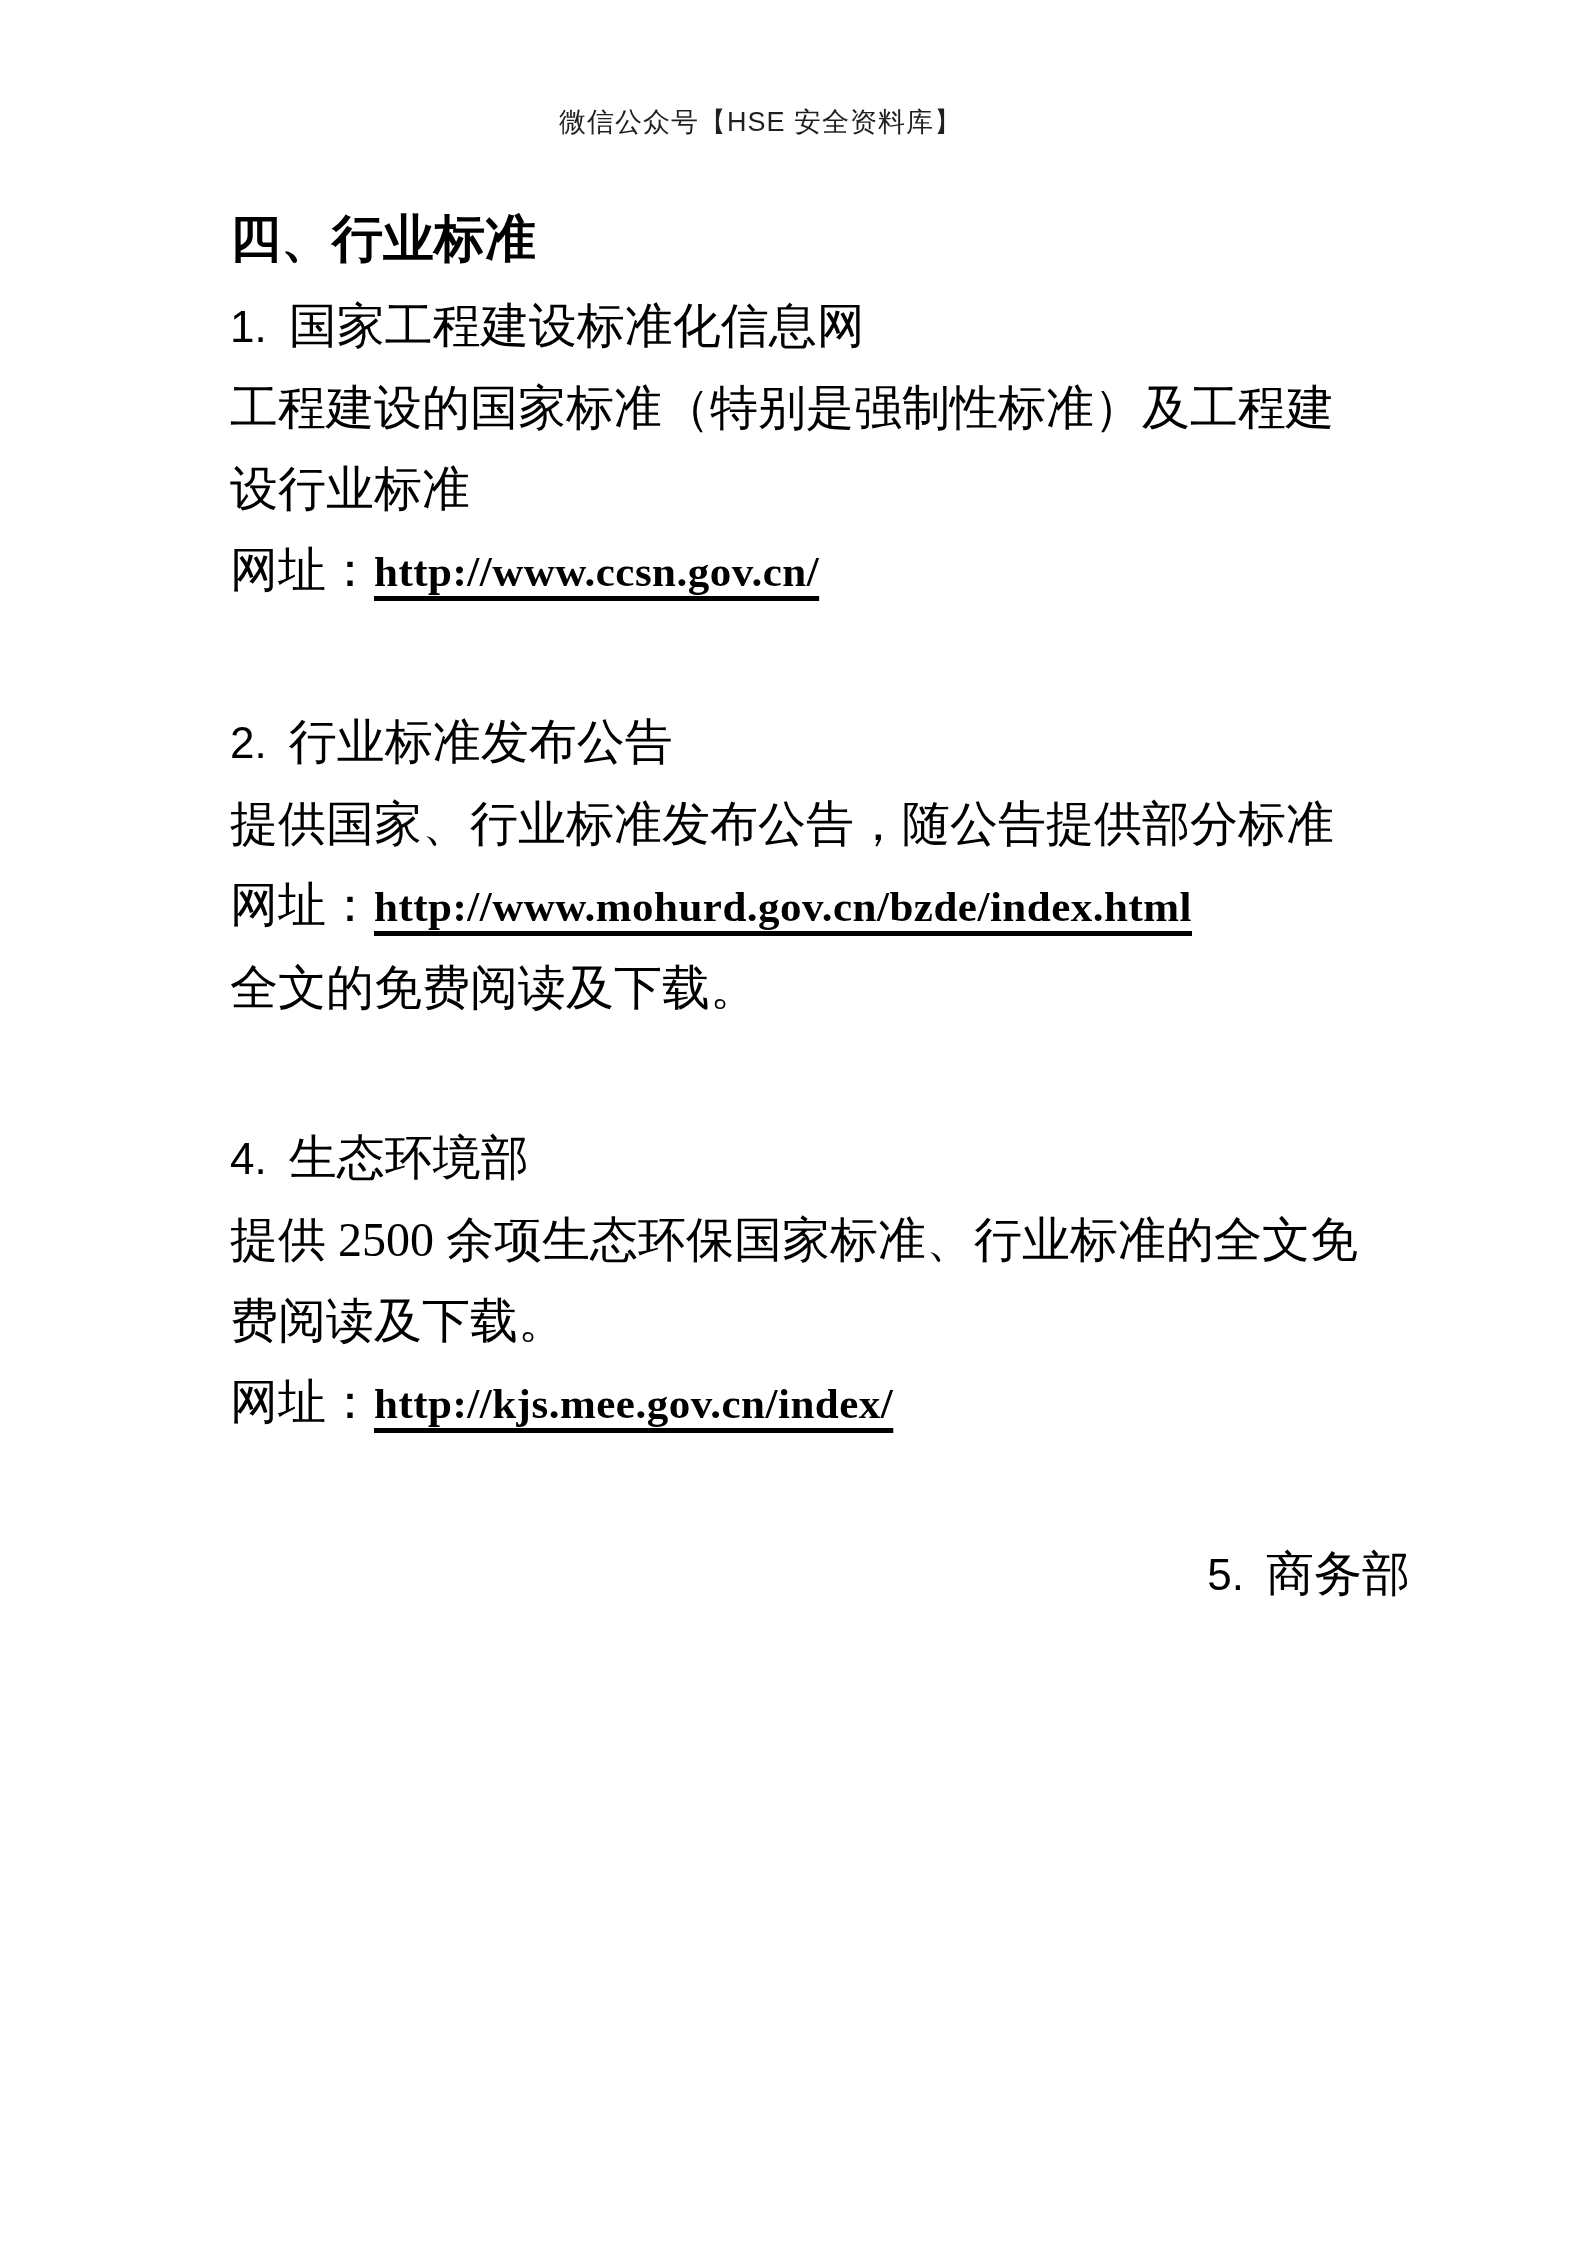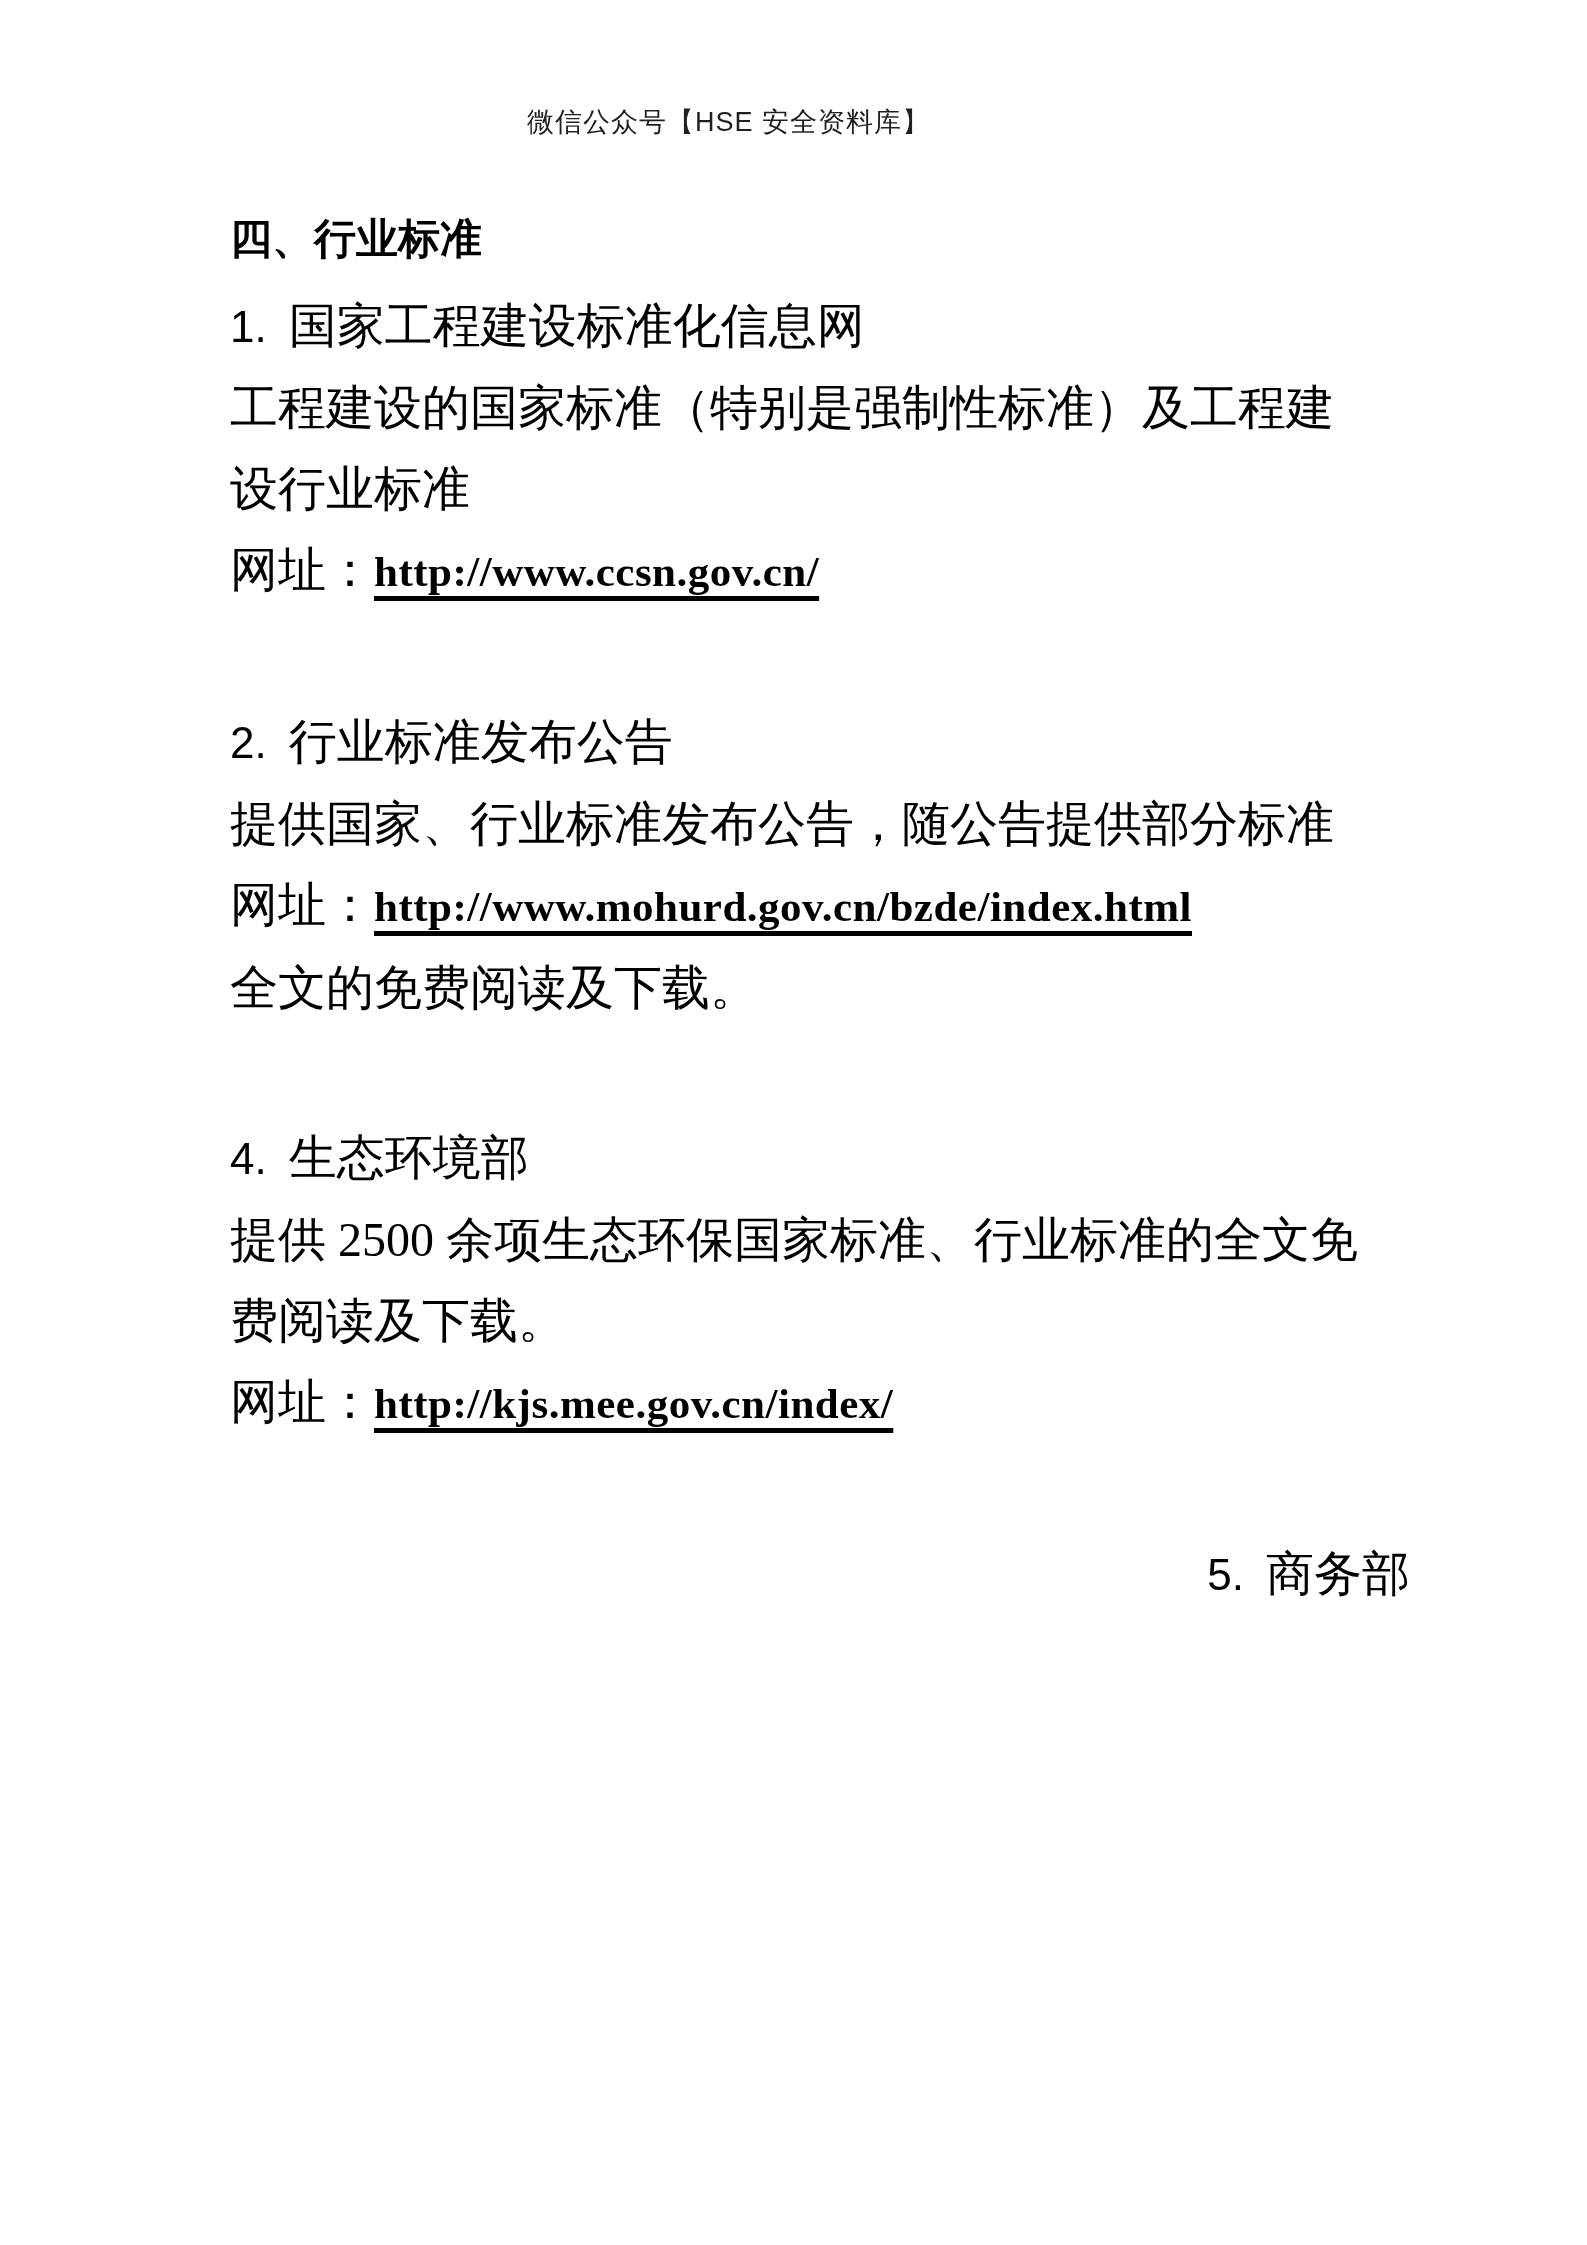--- a/index.html
+++ b/index.html
@@ -6,27 +6,27 @@
   body{
     width:1587px;height:2245px;position:relative;
     background:#ffffff;color:#000000;
     font-family:"Liberation Serif","DejaVu Serif",serif;
     overflow:hidden;
   }
   .watermark{
     position:absolute;top:104px;left:0;width:1457px;
     text-align:center;
     font-family:"Liberation Sans","DejaVu Sans",sans-serif;
-    font-size:27px;letter-spacing:1px;color:#1f1f1f;
+    font-size:27px;letter-spacing:1px;color:#1f1f1f;padding-left:32px;
   }
   .content{
     position:absolute;left:230px;top:193px;width:1180px;
   }
   .heading{
-    font-size:42px;font-weight:700;line-height:92px;white-space:nowrap;
+    font-size:51px;font-weight:700;line-height:92px;white-space:nowrap;
   }
   .sec{margin:0 0 89px 0;}
   .sec:last-child{margin-bottom:0;text-align:right;}
   .line{
     font-size:48px;line-height:81px;white-space:nowrap;
   }
   .num{
     font-family:"Liberation Sans","DejaVu Sans",sans-serif;
     font-size:44px;margin-right:22px;
   }

